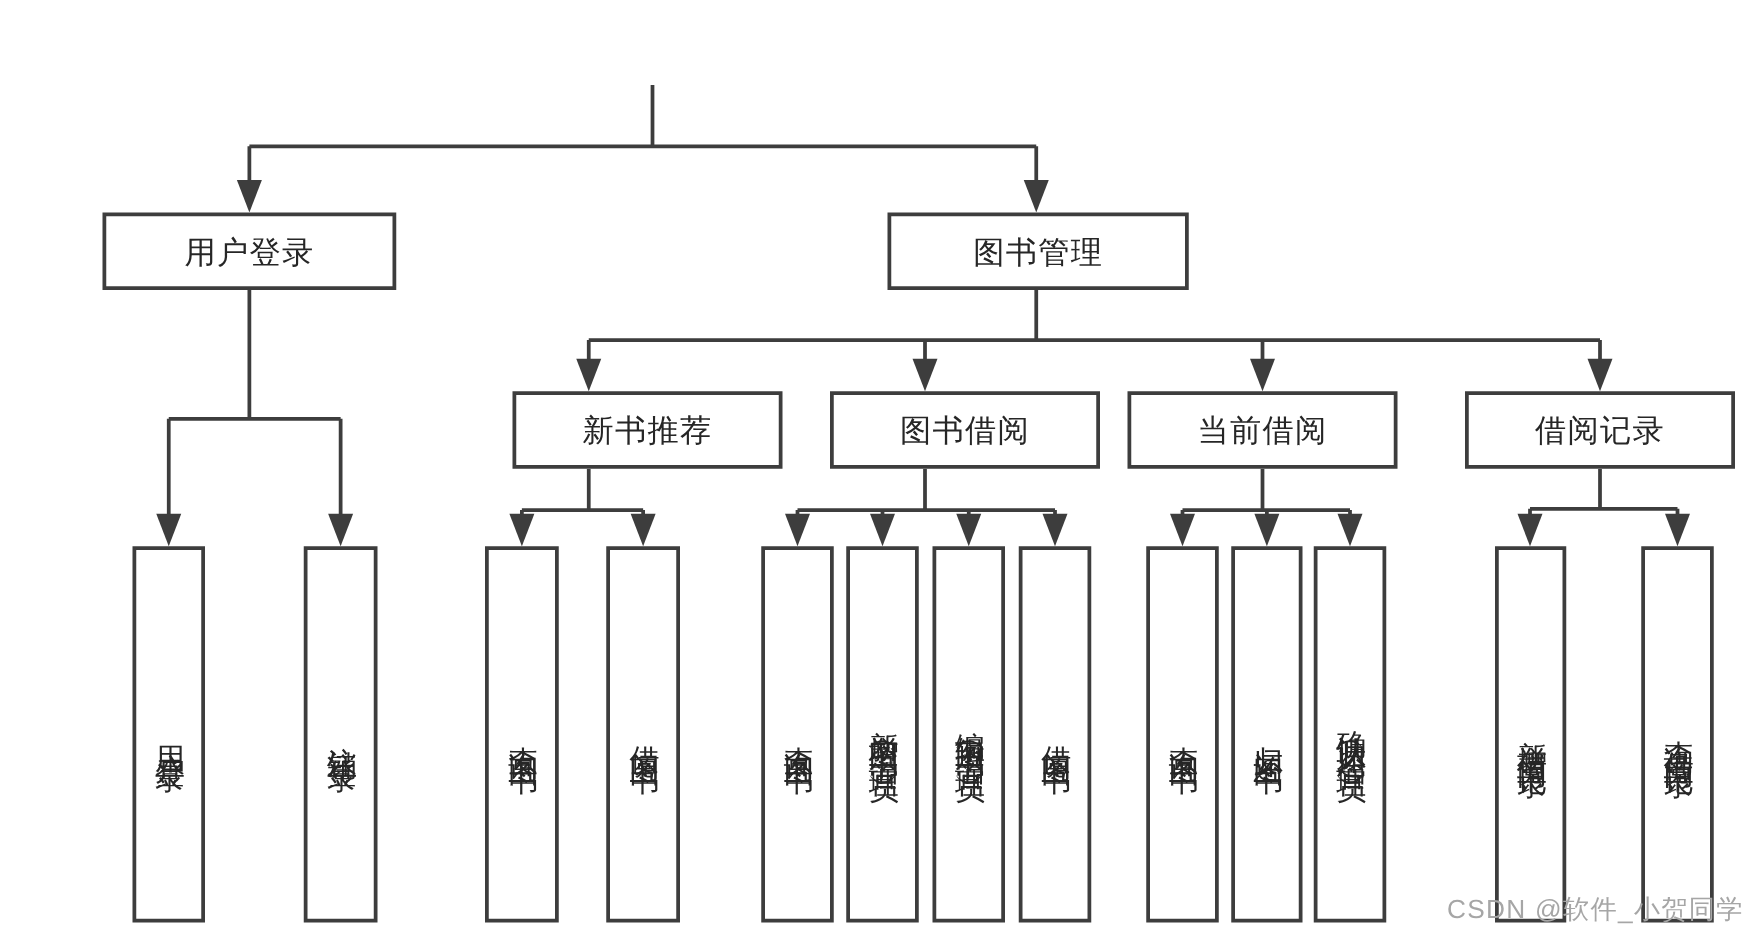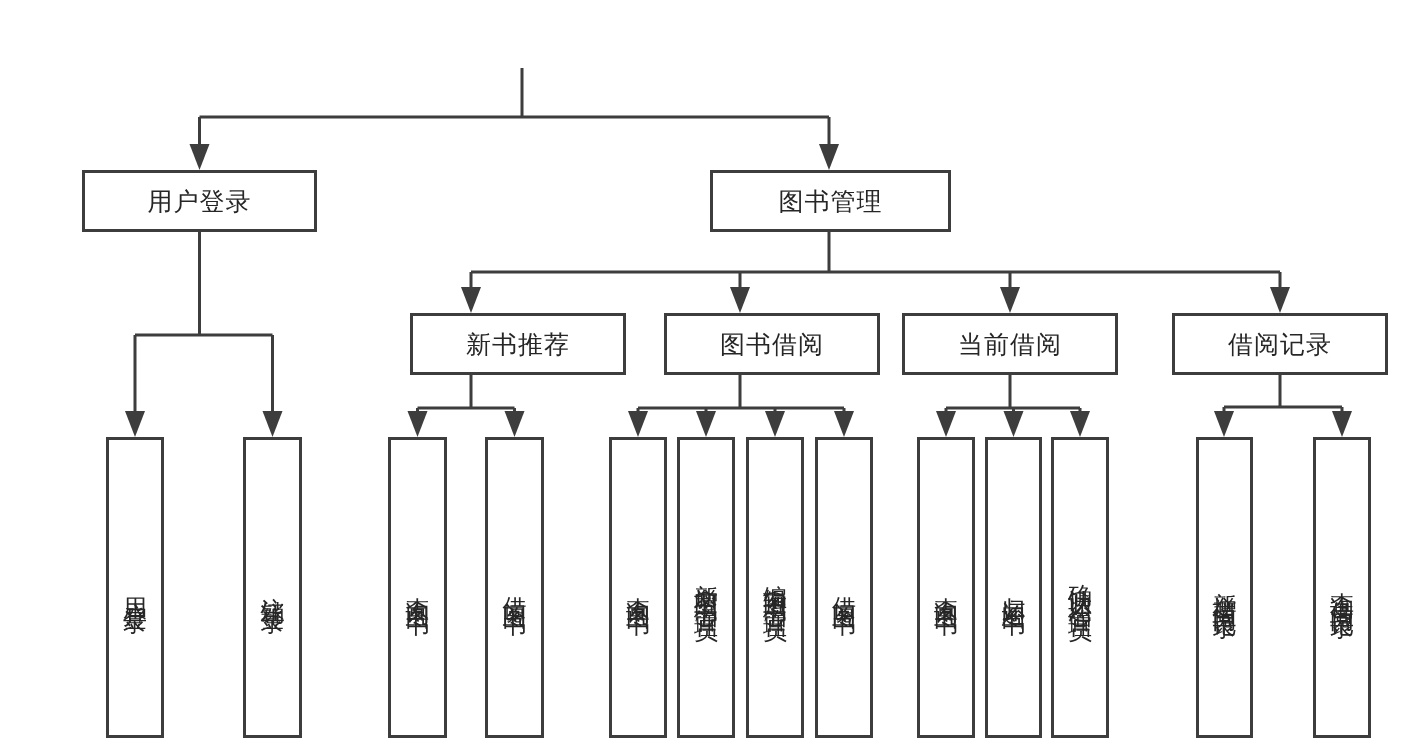--- a/index.html
+++ b/index.html
@@ -130,14 +130,15 @@
     <span class="vlabel">确认归还（管理员）</span>
   </div>
 
   <div class="node vbox" style="left:1196px;top:437px;width:57px;height:301px;">
     <span class="vlabel">新增借阅记录</span>
   </div>
   <div class="node vbox" style="left:1313px;top:437px;width:58px;height:301px;">
     <span class="vlabel">查询借阅记录</span>
   </div>
 
+  <div class="watermark">CSDN @软件_小贺同学</div>
 
 </div>
 
 </body></html>

